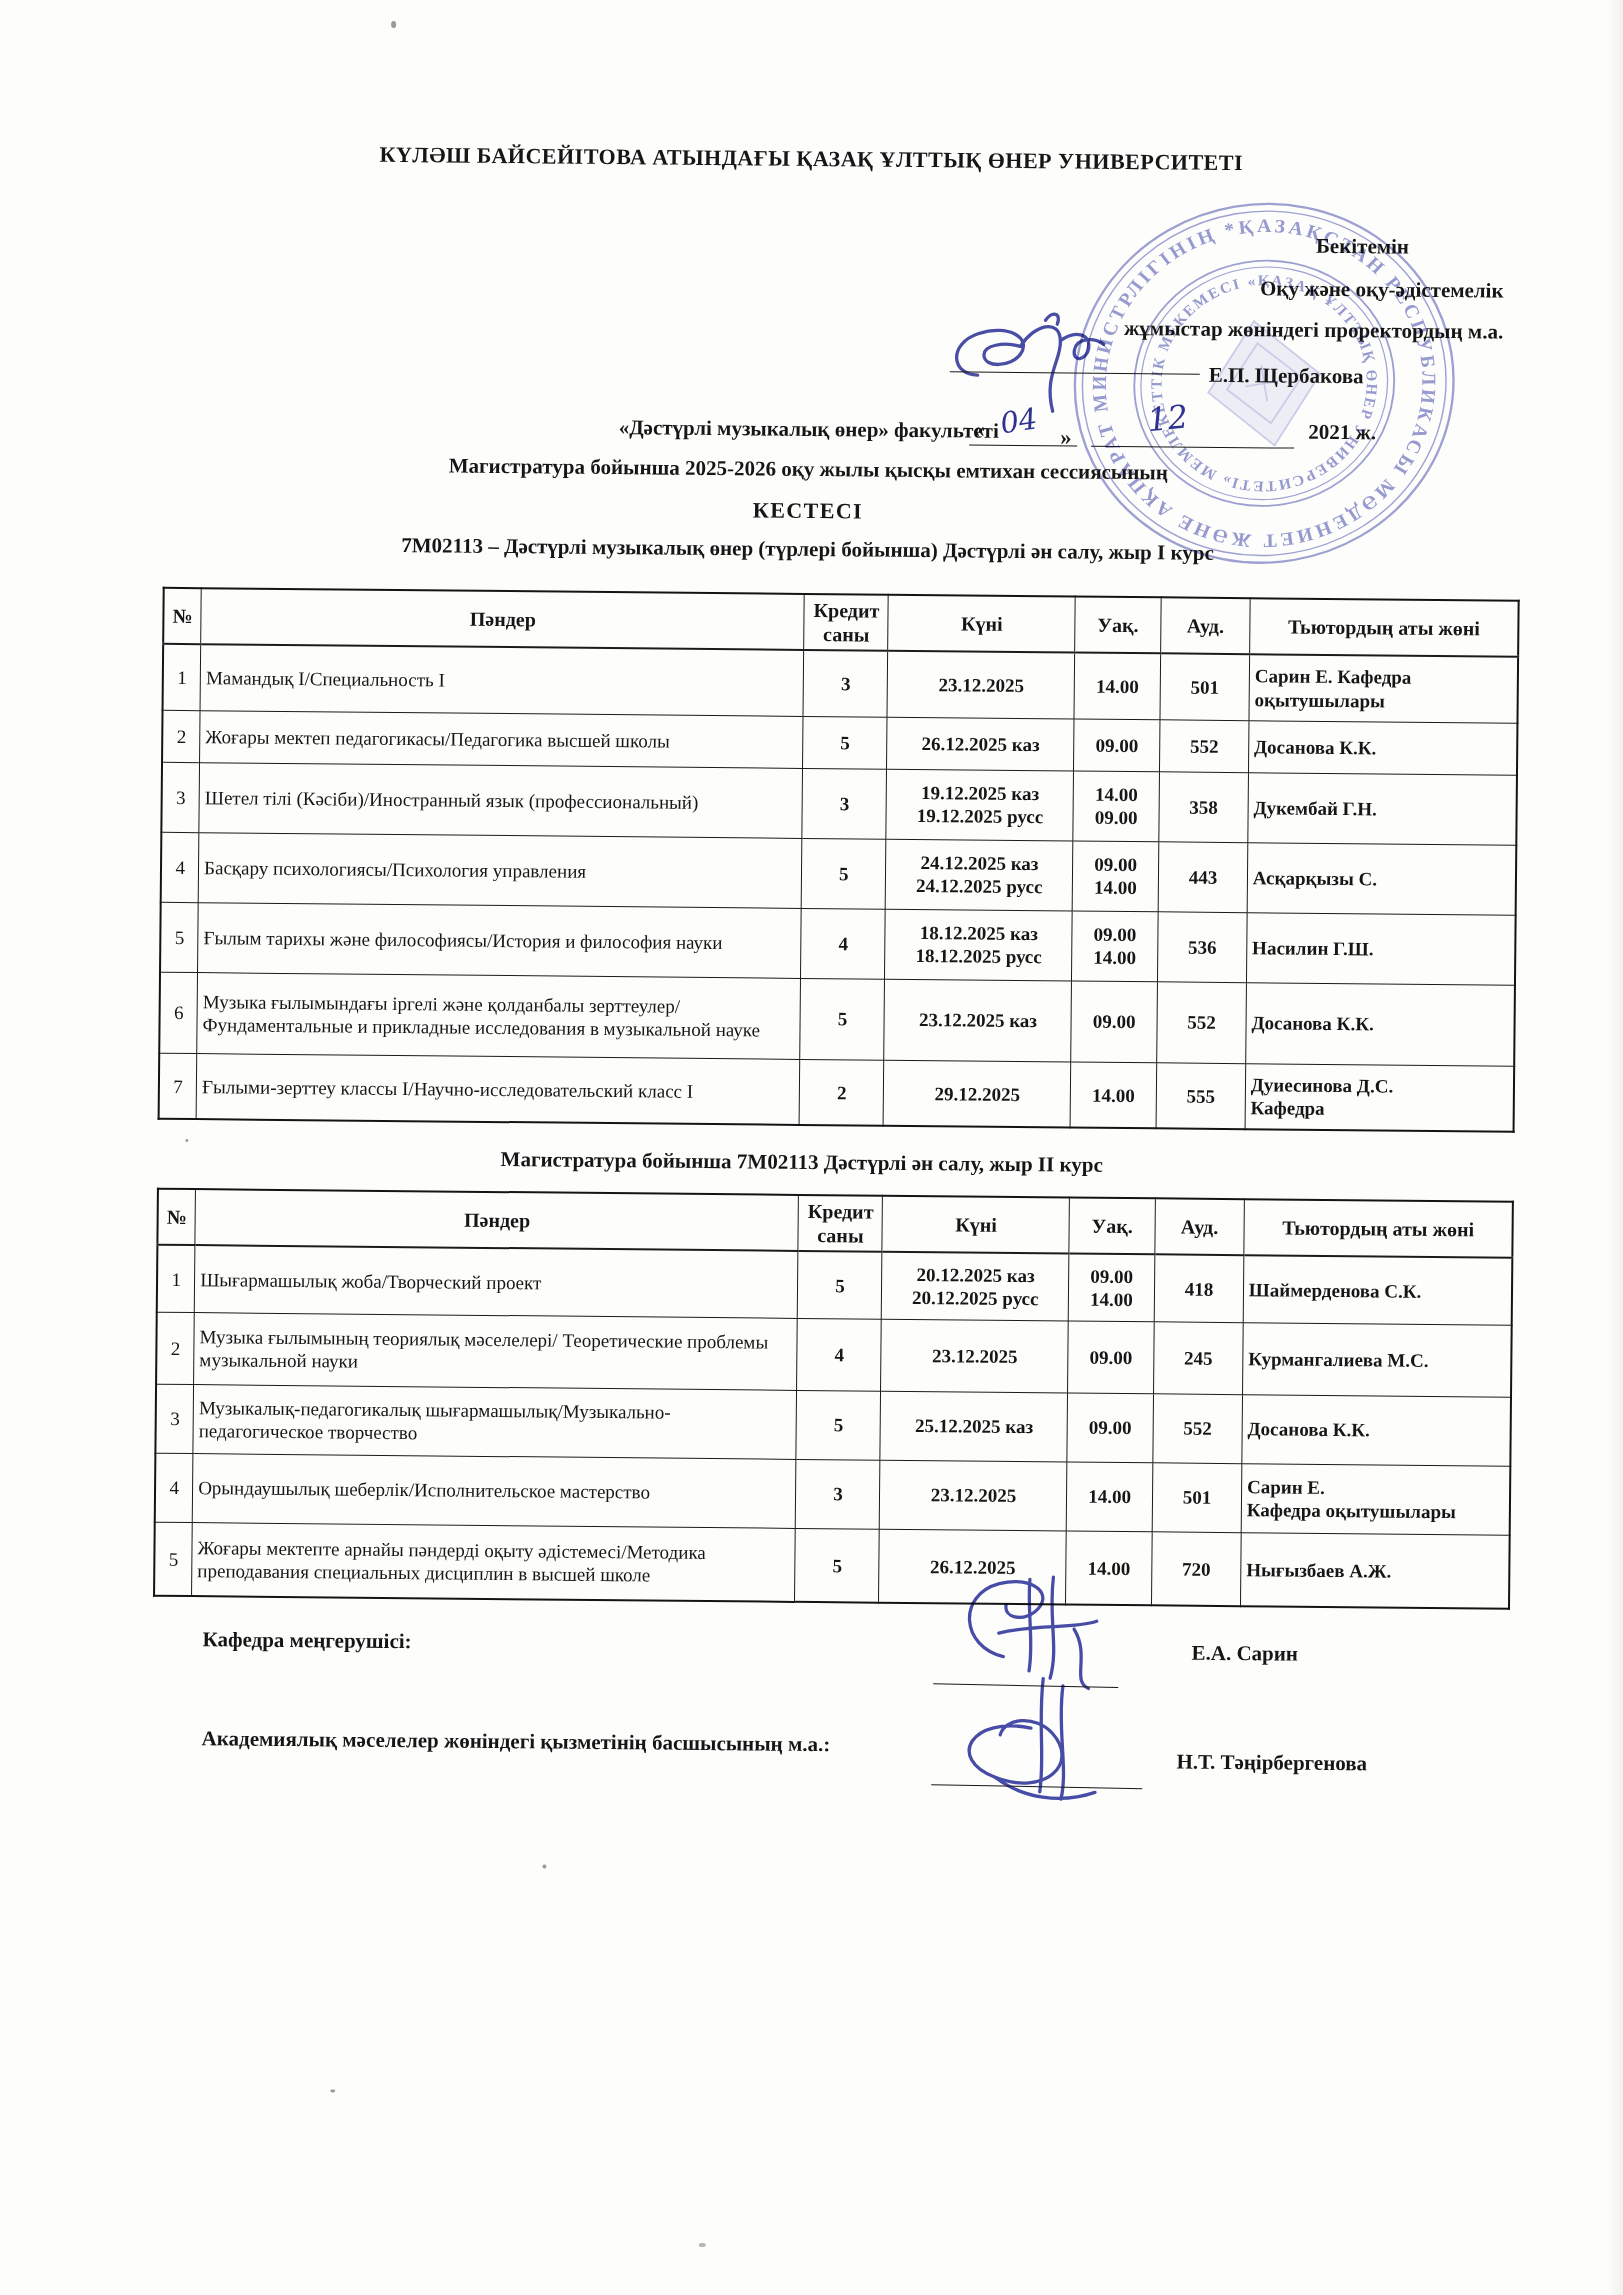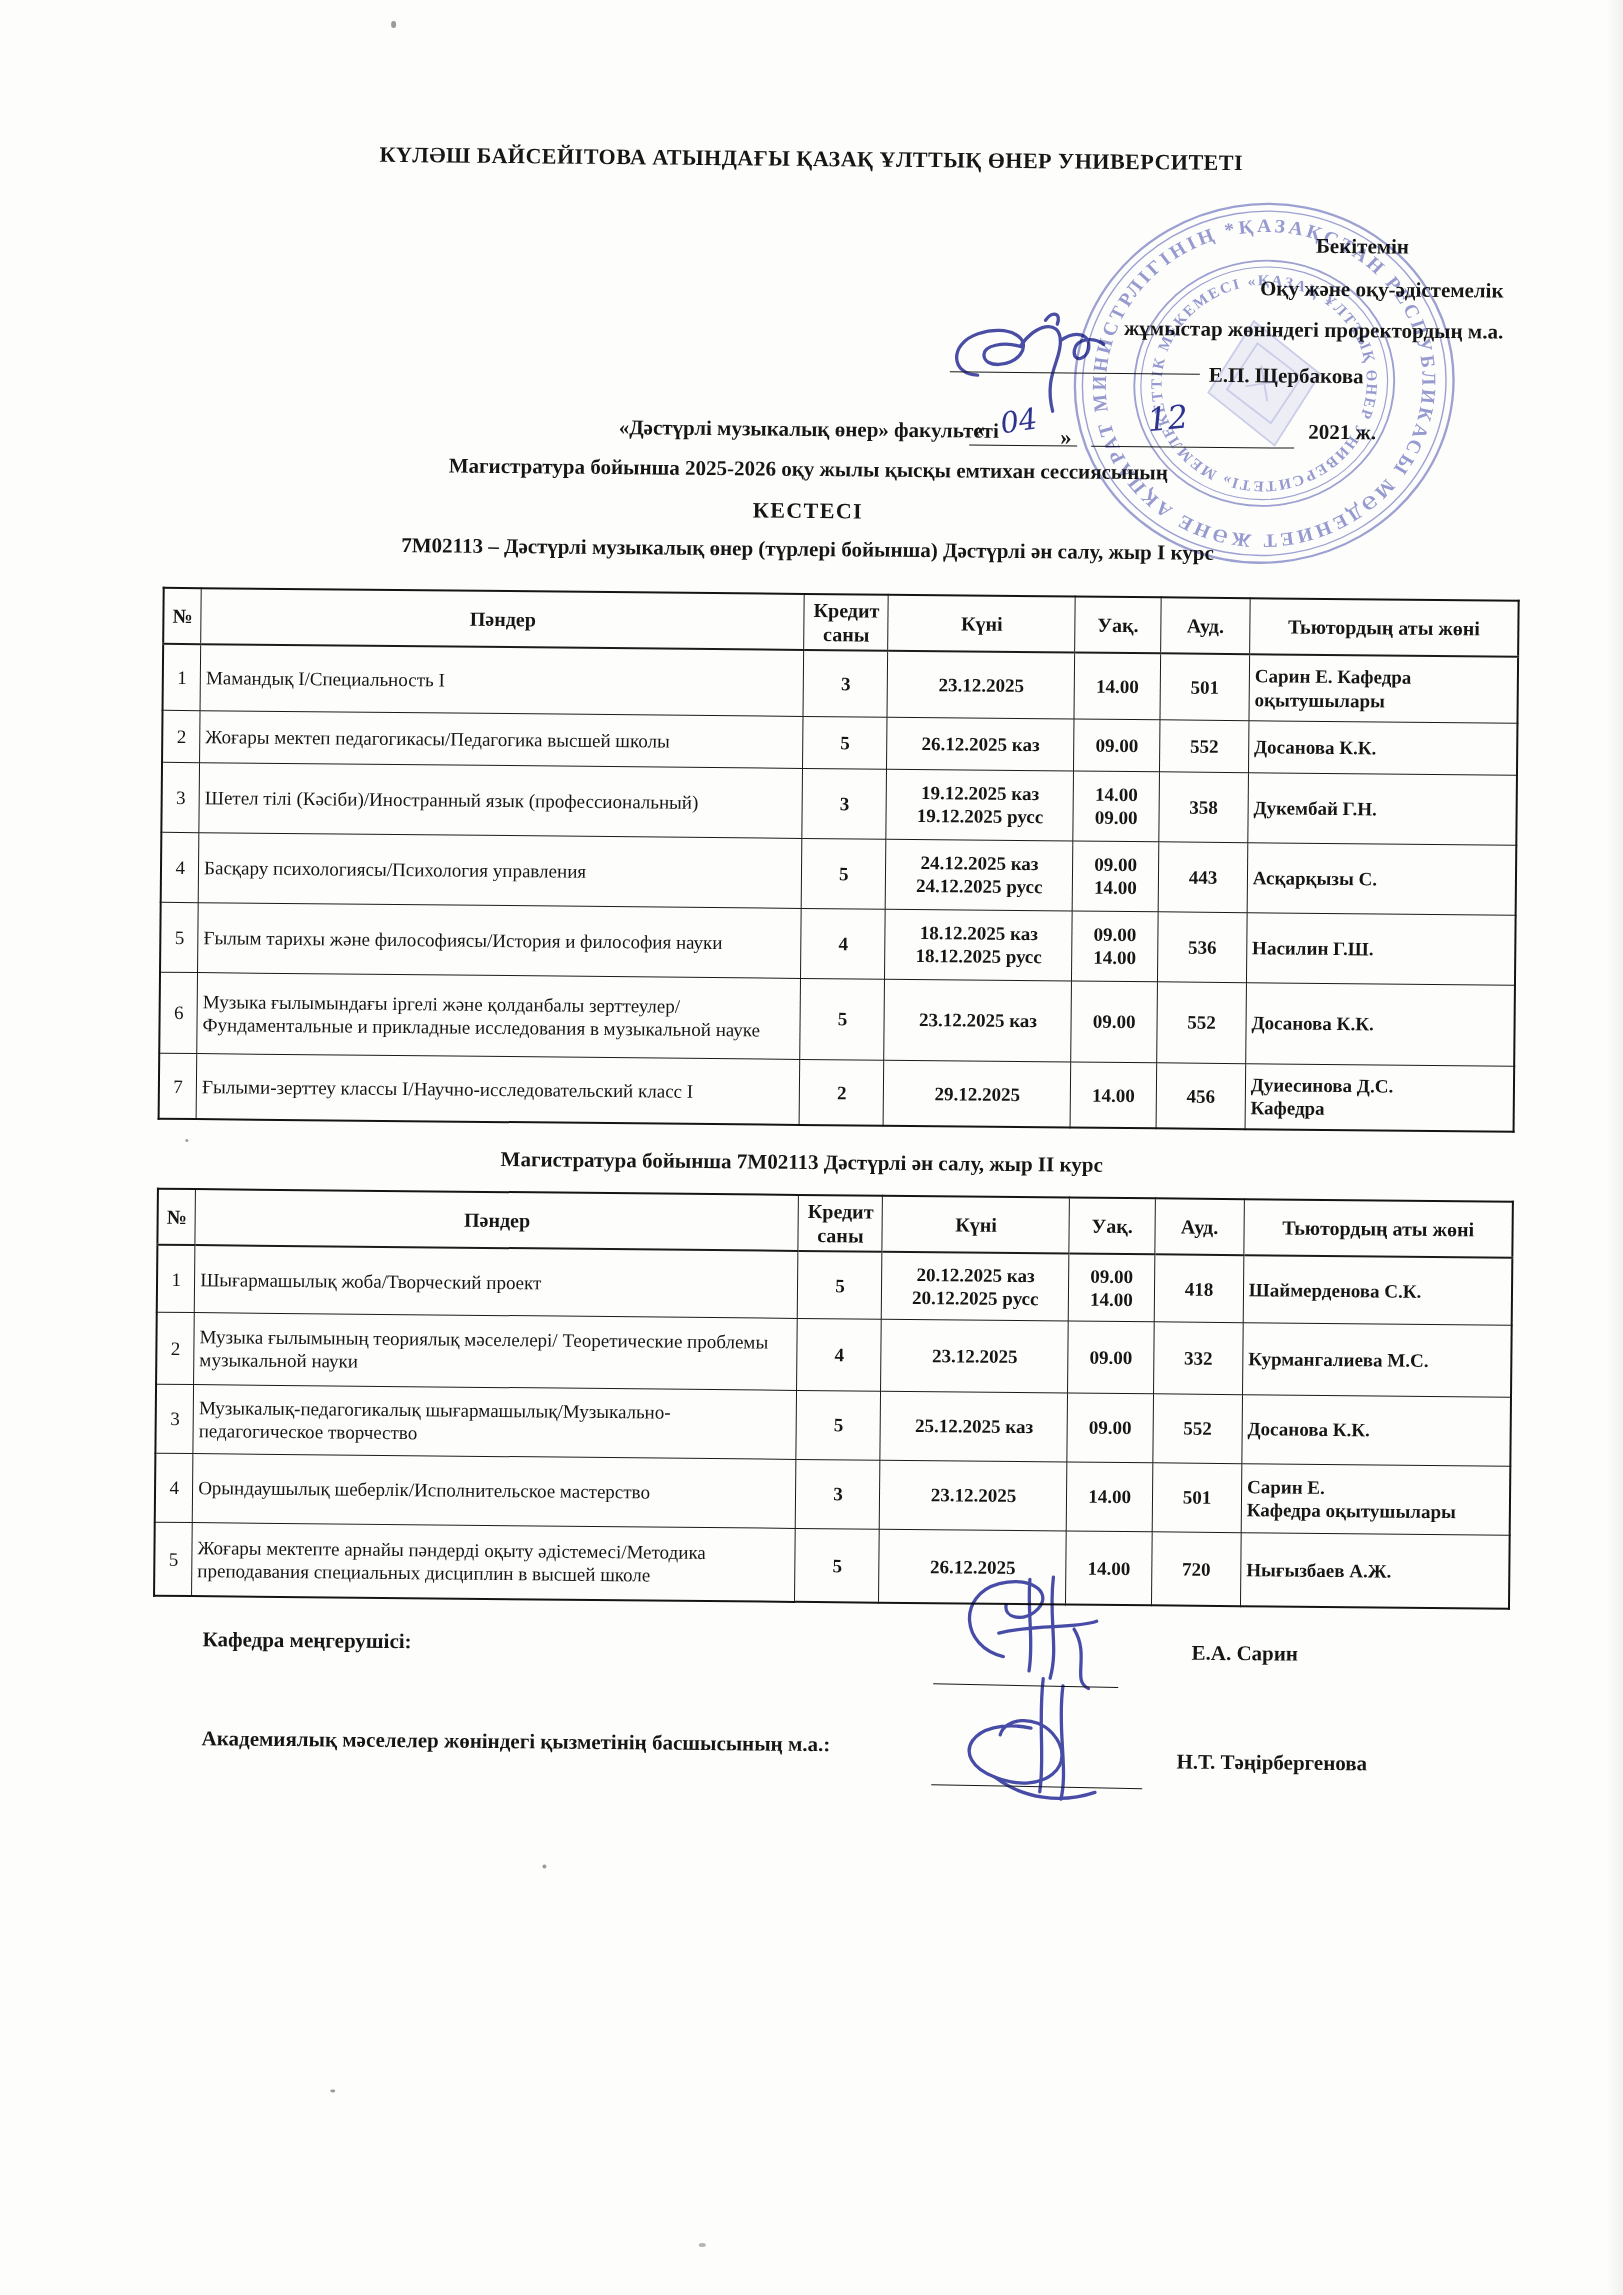--- a/index.html
+++ b/index.html
@@ -291,21 +291,21 @@
             <td class="cell-credits">
               <div>2</div>
             </td>
             <td class="cell-dates">
               <div>29.12.2025</div>
             </td>
             <td class="cell-times">
               <div>14.00</div>
             </td>
             <td class="cell-room">
-              <div>456</div>
+              <div>555</div>
             </td>
             <td class="cell-tutor">
               <div>Дуиесинова Д.С.</div>
               <div>Кафедра</div>
             </td>
           </tr>
         </tbody>
     </table>
 
     <div class="abs ctr program2 b">Магистратура  бойынша  7М02113 Дәстүрлі ән салу, жыр II курс</div>
@@ -367,21 +367,21 @@
             <td class="cell-credits">
               <div>4</div>
             </td>
             <td class="cell-dates">
               <div>23.12.2025</div>
             </td>
             <td class="cell-times">
               <div>09.00</div>
             </td>
             <td class="cell-room">
-              <div>332</div>
+              <div>245</div>
             </td>
             <td class="cell-tutor">
               <div>Курмангалиева М.С.</div>
             </td>
           </tr>
           <tr style="height: 69px;">
             <td class="cell-num">
               <div>3</div>
             </td>
             <td class="cell-subject">

